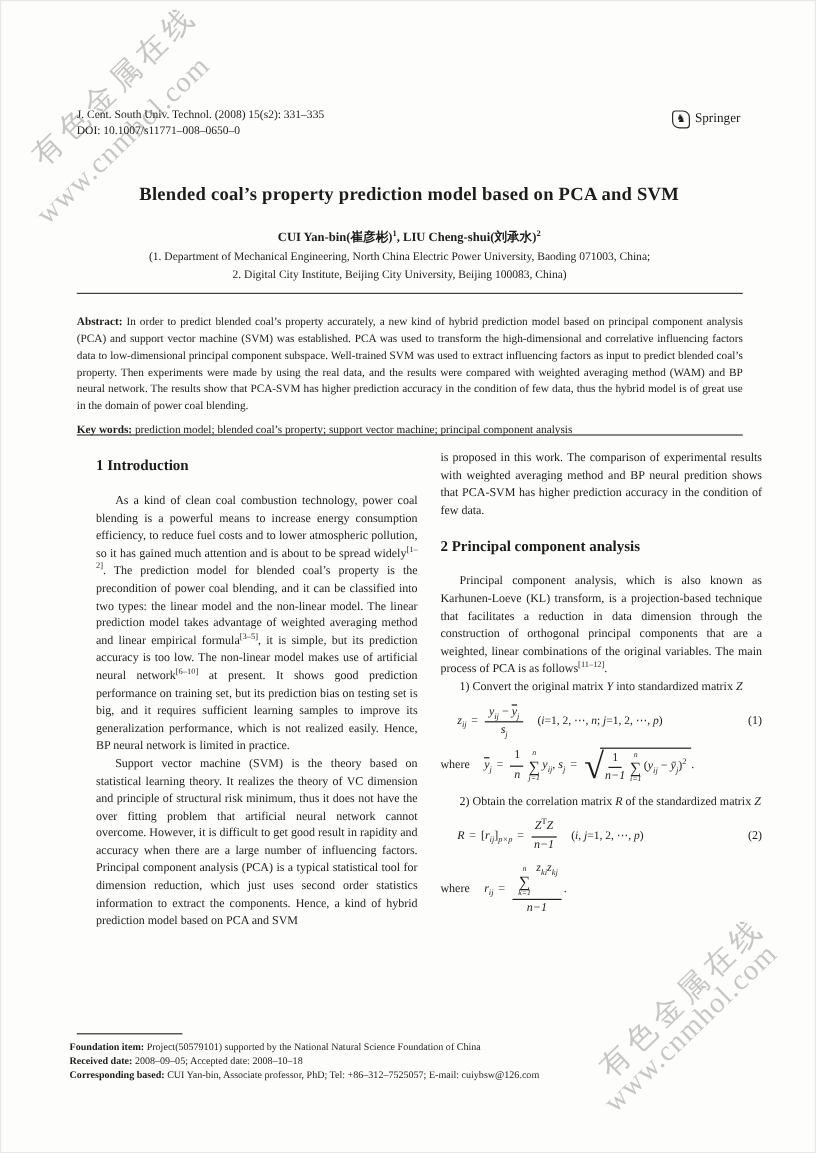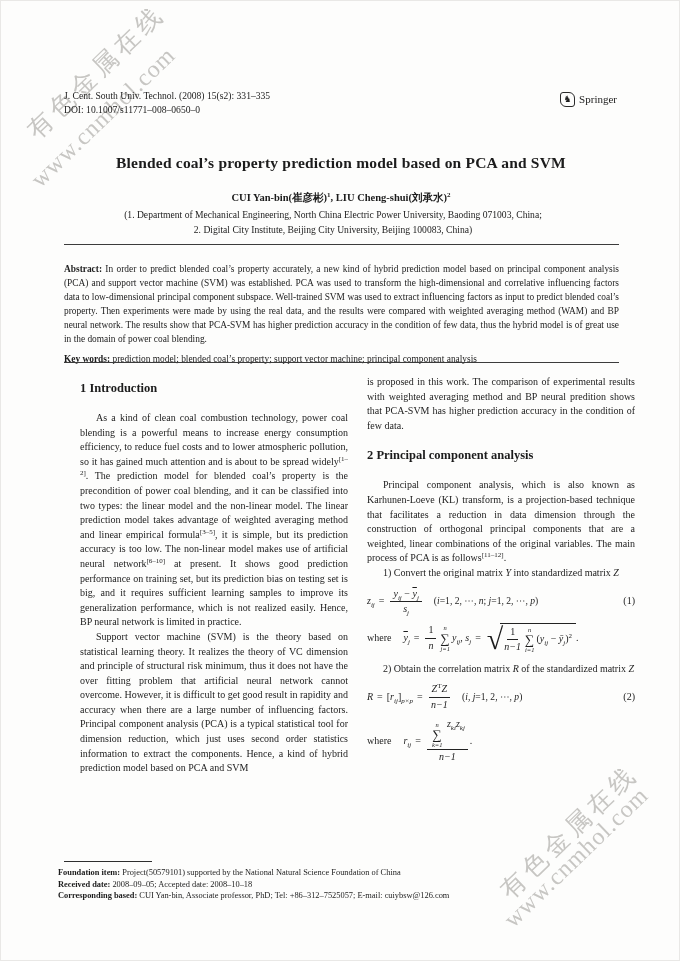--- a/index.html
+++ b/index.html
@@ -48,21 +48,21 @@
   .col{width:268px;font-size:10px;line-height:14.6px;text-align:justify;}
   .col p{margin:0;text-indent:16px;}
   .col p.noind{text-indent:0;}
   h2.sec{font-size:12.5px;font-weight:bold;margin:0 0 15px 0;text-align:left;line-height:1.2;}
   #sec-intro{margin-top:6px;}
   #sec-pca{margin-top:15px;}
   sup{font-size:7px;line-height:0;}
   sub{font-size:7px;line-height:0;font-style:italic;}
 
   
-  .equation{display:flex;align-items:center;margin:7px 0 7px 0;text-indent:0;text-align:left;gap:28px;}
+  .equation{display:flex;align-items:center;margin:7px 0 7px 14px;text-indent:0;text-align:left;gap:28px;}
   .math{display:inline-flex;align-items:center;flex-wrap:nowrap;}
   .op{margin:0 4px;}
   .frac{display:inline-flex;flex-direction:column;align-items:center;text-align:center;
     vertical-align:middle;margin:0 2px;line-height:1.25;}
   .frac .num{display:block;border-bottom:1px solid #222;padding:0 3px 1px 3px;}
   .frac .den{display:block;padding-top:1px;}
   .it{font-style:italic;}
   .ovl{text-decoration:overline;}
   .sum{display:inline-flex;flex-direction:column;align-items:center;line-height:1;margin:0 2px;}
   .sum .lim{font-size:6.5px;font-style:italic;line-height:1.1;}

